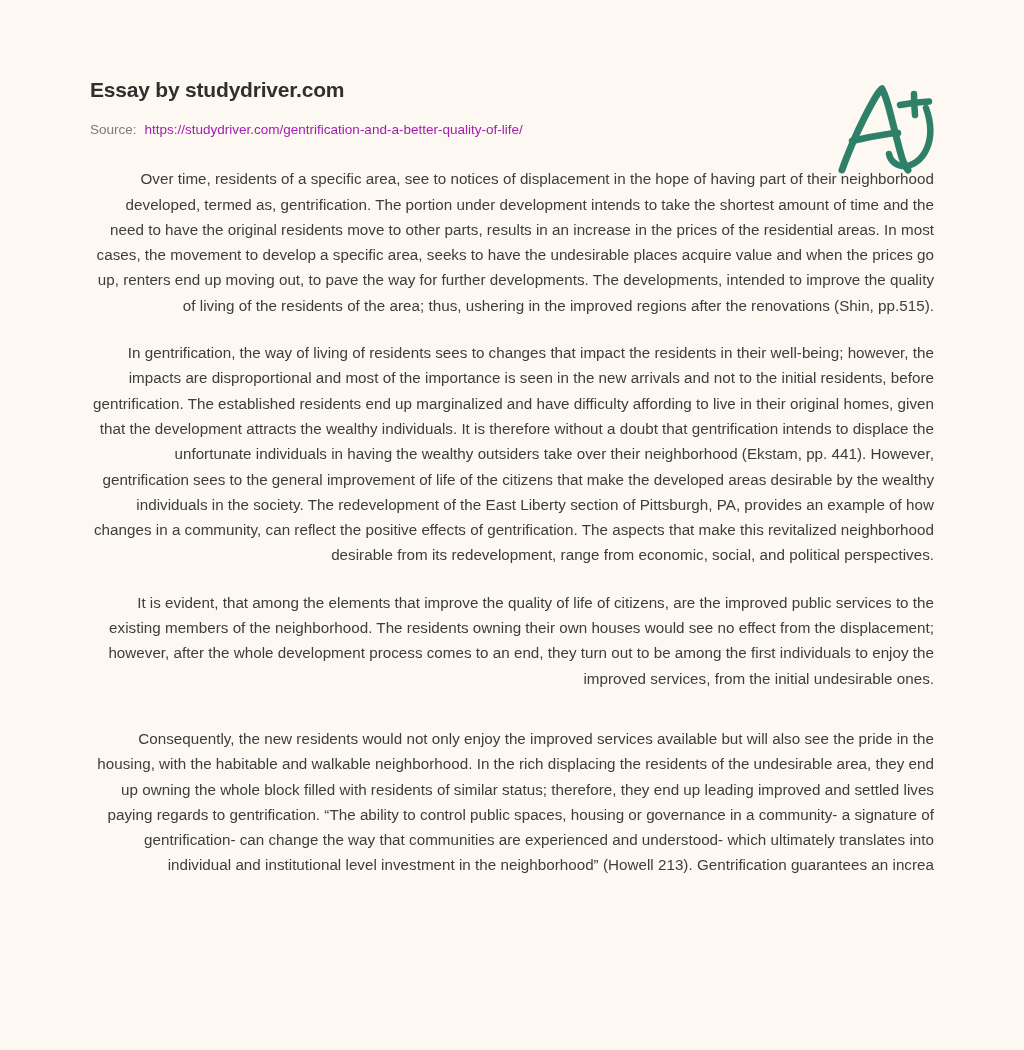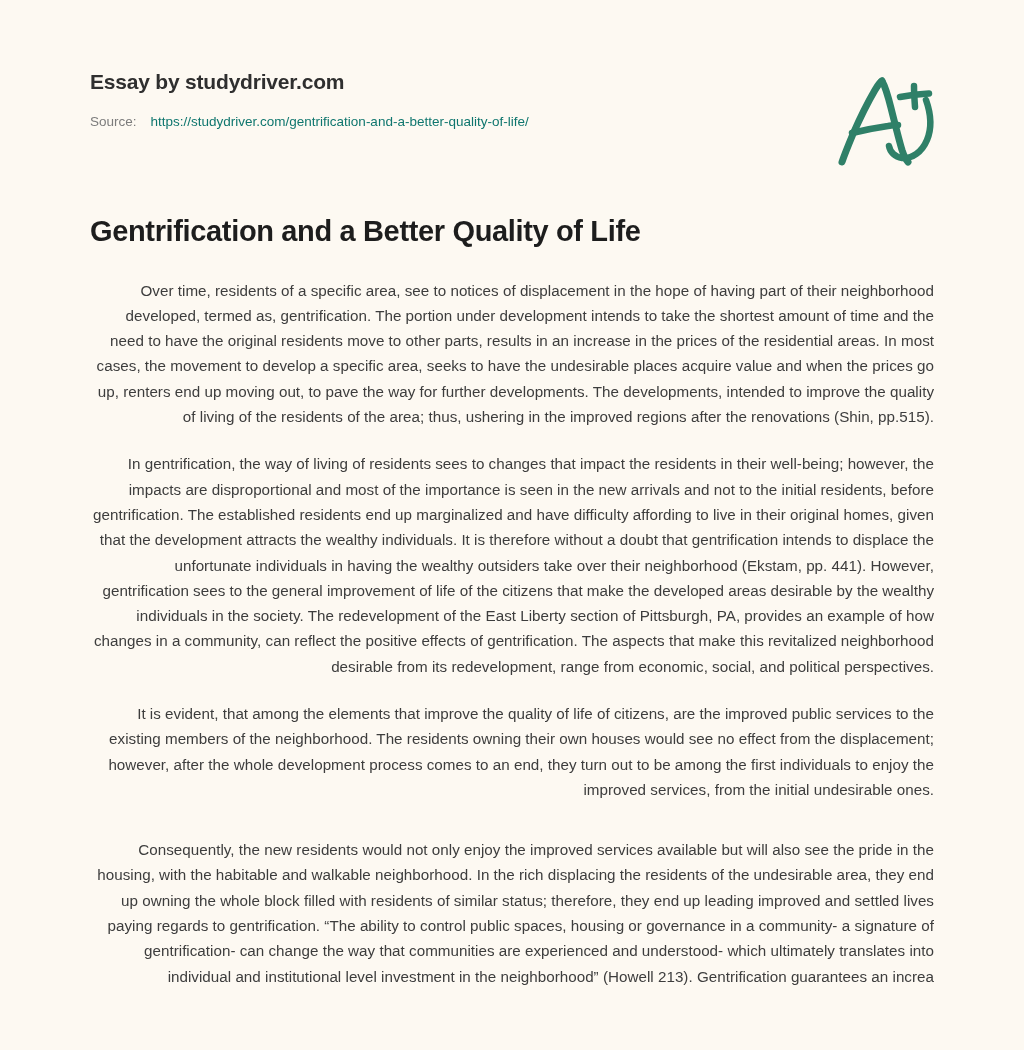--- a/index.html
+++ b/index.html
@@ -13,21 +13,21 @@
     background: #fdf9f2;
     font-family: "Liberation Sans", sans-serif;
     -webkit-font-smoothing: antialiased;
   }
 
   .page {
     position: relative;
     width: 1024px;
     height: 1050px;
     box-sizing: border-box;
-    padding: 0 90px;
+    padding: 8px 90px;
   }
 
   
   .header {
     position: relative;
     padding-top: 70px;
   }
 
   .byline {
     font-size: 21px;
@@ -43,23 +43,23 @@
     font-size: 13.5px;
     line-height: 1.2;
     color: #7c7c7c;
     white-space: nowrap;
   }
   .source-label {
     color: #7c7c7c;
     text-align: center;
   }
   .source-url {
-    color: #0f766e;
+    color: #a21caf;
     text-decoration: none;
-    margin-left: 14px;
+    margin-left: 8px;
   }
 
   
   .logo {
     position: absolute;
     top: 70px;
     right: -16px;
     width: 120px;
     height: 100px;
     pointer-events: none;
@@ -124,21 +124,20 @@
         <path d="M84 16 C84 22 84.5 30 85 37" stroke-width="6.5"></path>
 
         <path d="M70 27 C78 25.5 90 24 99 23.5" stroke-width="6.5"></path>
 
         <path d="M96 30 C101 44 102 58 97 70 C92 82 82 89 72 88 C65 87 60 82 59 76" stroke-width="6.5"></path>
       </svg>
     </div>
 
   </div>
 
-  <h1 class="doc-title">Gentrification and a Better Quality of Life</h1>
 
   <div class="body-copy">
     <p>Over time, residents of a specific area, see to notices of displacement in the hope of having part of their neighborhood developed, termed as, gentrification. The portion under development intends to take the shortest amount of time and the need to have the original residents move to other parts, results in an increase in the prices of the residential areas. In most cases, the movement to develop a specific area, seeks to have the undesirable places acquire value and when the prices go up, renters end up moving out, to pave the way for further developments. The developments, intended to improve the quality of living of the residents of the area; thus, ushering in the improved regions after the renovations (Shin, pp.515).</p>
     <p>In gentrification, the way of living of residents sees to changes that impact the residents in their well-being; however, the impacts are disproportional and most of the importance is seen in the new arrivals and not to the initial residents, before gentrification. The established residents end up marginalized and have difficulty affording to live in their original homes, given that the development attracts the wealthy individuals. It is therefore without a doubt that gentrification intends to displace the unfortunate individuals in having the wealthy outsiders take over their neighborhood (Ekstam, pp. 441). However, gentrification sees to the general improvement of life of the citizens that make the developed areas desirable by the wealthy individuals in the society. The redevelopment of the East Liberty section of Pittsburgh, PA, provides an example of how changes in a community, can reflect the positive effects of gentrification. The aspects that make this revitalized neighborhood desirable from its redevelopment, range from economic, social, and political perspectives.</p>
     <p>It is evident, that among the elements that improve the quality of life of citizens, are the improved public services to the existing members of the neighborhood. The residents owning their own houses would see no effect from the displacement; however, after the whole development process comes to an end, they turn out to be among the first individuals to enjoy the improved services, from the initial undesirable ones.</p>
     <p>Consequently, the new residents would not only enjoy the improved services available but will also see the pride in the housing, with the habitable and walkable neighborhood. In the rich displacing the residents of the undesirable area, they end up owning the whole block filled with residents of similar status; therefore, they end up leading improved and settled lives paying regards to gentrification. “The ability to control public spaces, housing or governance in a community- a signature of gentrification- can change the way that communities are experienced and understood- which ultimately translates into individual and institutional level investment in the neighborhood” (Howell 213). Gentrification guarantees an increa</p>
   </div>
 
 </div>
 

